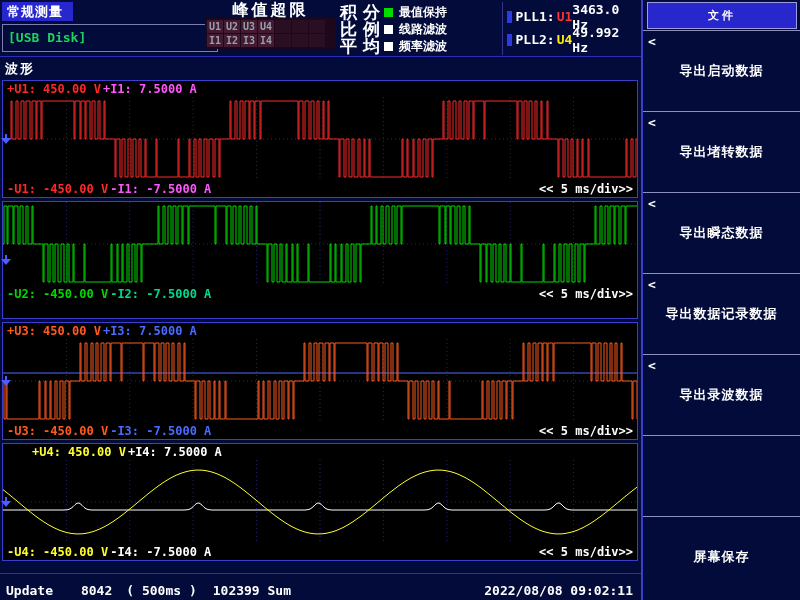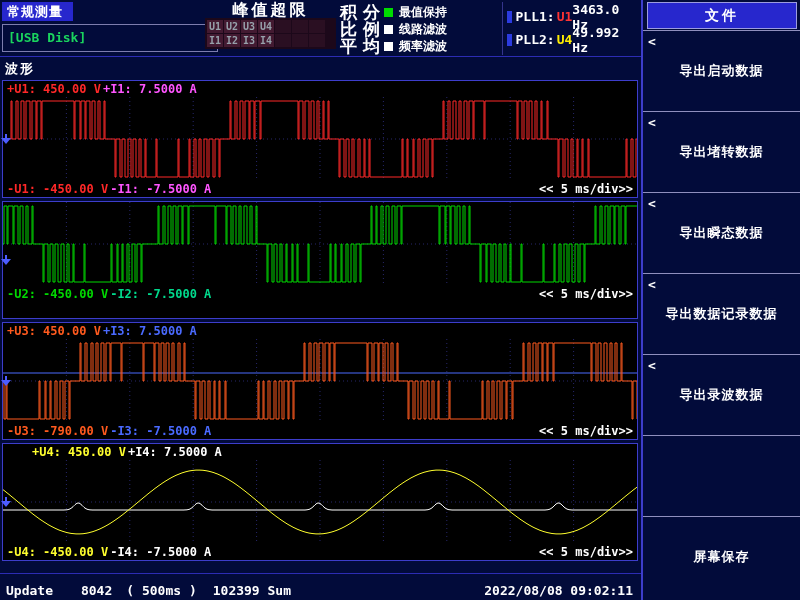--- a/index.html
+++ b/index.html
@@ -42,21 +42,21 @@
   .plabel .i-label{margin-left:2px}
   .plot{display:block;width:634px;height:84px}
   .tdiv{margin-left:auto;color:#fff}
   .zmark{position:absolute;left:1px;width:10px}
   .zstem{width:2px;height:4px;background:#4d5dff;margin:0 auto}
   .ztri{width:0;height:0;border-left:5px solid transparent;border-right:5px solid transparent;border-top:6px solid #4d5dff}
 
   
   #sidebar{position:absolute;left:641px;top:0;width:159px;height:600px;border-left:2px solid #3d3dcb;background:#020b3a}
   .menu-title{position:absolute;left:4px;right:3px;top:2px;height:27px;background:#2727cd;border:1px solid #9c9ce0;
-    color:#fff;text-align:center;line-height:25px;font-size:14px;font-weight:700;letter-spacing:3px}
+    color:#fff;text-align:center;line-height:25px;font-size:11px;font-weight:700;letter-spacing:3px}
   .menu-btn{position:absolute;left:0;width:100%;height:81px;border-top:1px solid #8f8fbe;cursor:pointer}
   .menu-btn .marrow{position:absolute;left:5px;top:3px;color:#fff;font-size:13px;font-weight:700}
   .menu-btn .mlabel{position:absolute;left:2px;right:2px;top:50%;transform:translateY(-50%);
     text-align:center;color:#fff;font-size:13px;font-weight:700;letter-spacing:1px}
 
   
   #statusbar{position:absolute;left:0;top:573px;width:641px;height:34px;border-top:1px solid #2c2cb4;
     display:flex;align-items:center;color:#fff;font-size:13px;font-weight:700;padding:0 6px}
   #statusbar .s2{margin-left:28px}
   #statusbar .s3{margin-left:14px}
@@ -166,21 +166,21 @@
     <div class="plabel">
       <span class="u-label" style="color: rgb(255, 90, 30);">+U3: 450.00 V</span>
       <span class="i-label" style="color: rgb(74, 106, 255);">+I3: 7.5000 A</span>
     </div>
     <svg class="plot" viewBox="0 0 634 84">
         <path d="M63.4 0L63.4 84M126.8 0L126.8 84M190.2 0L190.2 84M253.6 0L253.6 84M317.0 0L317.0 84M380.4 0L380.4 84M443.8 0L443.8 84M507.2 0L507.2 84M570.6 0L570.6 84M0 42L634 42" fill="none" stroke="#26266a" stroke-width="1" stroke-dasharray="1,3"></path>
         <path d="M0 34L634 34" fill="none" stroke="#4a6aff" stroke-width="1"></path>
         <path d="M0 42L1 42L1 80L3 80L3 42L4 42L4 80L36 80L36 42L37 42L37 80L42 80L42 42L43 42L43 80L47 80L47 42L48 42L48 80L52 80L52 42L54 42L54 80L57 80L57 42L60 42L60 80L62 80L62 42L66 42L66 80L67 80L67 42L77 42L77 4L78 4L78 42L82 42L82 4L84 4L84 42L88 42L88 4L90 4L90 42L93 42L93 4L95 4L95 42L98 42L98 4L101 4L101 42L103 42L103 4L107 4L107 42L108 42L108 4L118 4L118 42L119 42L119 4L140 4L140 42L141 42L141 4L151 4L151 42L152 42L152 4L156 4L156 42L158 42L158 4L161 4L161 42L163 42L163 4L166 4L166 42L169 42L169 4L171 4L171 42L175 42L175 4L177 4L177 42L181 42L181 4L182 4L182 42L192 42L192 80L193 80L193 42L197 42L197 80L199 80L199 42L202 42L202 80L205 80L205 42L207 42L207 80L211 80L211 42L212 42L212 80L216 80L216 42L217 42L217 80L222 80L222 42L223 42L223 80L255 80L255 42L256 42L256 80L260 80L260 42L261 42L261 80L265 80L265 42L267 42L267 80L271 80L271 42L273 42L273 80L276 80L276 42L279 42L279 80L281 80L281 42L285 42L285 80L286 80L286 42L290 42L290 80L291 80L291 42L301 42L301 4L302 4L302 42L306 42L306 4L308 4L308 42L311 42L311 4L314 4L314 42L316 42L316 4L320 4L320 42L322 42L322 4L326 4L326 42L327 42L327 4L331 4L331 42L332 42L332 4L364 4L364 42L365 42L365 4L369 4L369 42L371 42L371 4L375 4L375 42L376 42L376 4L380 4L380 42L382 42L382 4L385 4L385 42L388 42L388 4L390 4L390 42L394 42L394 4L395 4L395 42L405 42L405 80L406 80L406 42L410 42L410 80L412 80L412 42L415 42L415 80L418 80L418 42L421 42L421 80L423 80L423 42L426 42L426 80L429 80L429 42L431 42L431 80L435 80L435 42L436 42L436 80L446 80L446 42L447 42L447 80L479 80L479 42L480 42L480 80L484 80L484 42L486 42L486 80L489 80L489 42L491 42L491 80L494 80L494 42L497 42L497 80L499 80L499 42L503 42L503 80L504 80L504 42L509 42L509 80L510 80L510 42L520 42L520 4L521 4L521 42L525 42L525 4L527 4L527 42L530 42L530 4L533 4L533 42L535 42L535 4L539 4L539 42L540 42L540 4L544 4L544 42L545 42L545 4L550 4L550 42L551 42L551 4L588 4L588 42L589 42L589 4L593 4L593 42L595 42L595 4L598 4L598 42L601 42L601 4L604 4L604 42L607 42L607 4L609 4L609 42L612 42L612 4L614 4L614 42L618 42L618 4L619 4L619 42L629 42L629 80L630 80L630 42L634 42L634 80L634 80" fill="none" stroke="#ff5a1e" stroke-width="1"></path>
       </svg>
     <div class="plabel">
-      <span class="u-label" style="color: rgb(255, 90, 30);">-U3: -790.00 V</span>
+      <span class="u-label" style="color: rgb(255, 90, 30);">-U3: -450.00 V</span>
       <span class="i-label" style="color: rgb(74, 106, 255);">-I3: -7.5000 A</span>
       <span class="tdiv">&lt;&lt; 5 ms/div&gt;&gt;</span>
     </div>
   </div>
 
   <div class="panel" style="top:443px">
     <div class="plabel">
       <span class="u-label" style="color: rgb(255, 255, 46); margin-left: 25px;">+U4: 450.00 V</span>
       <span class="i-label" style="color: rgb(255, 255, 255);">+I4: 7.5000 A</span>
     </div>

